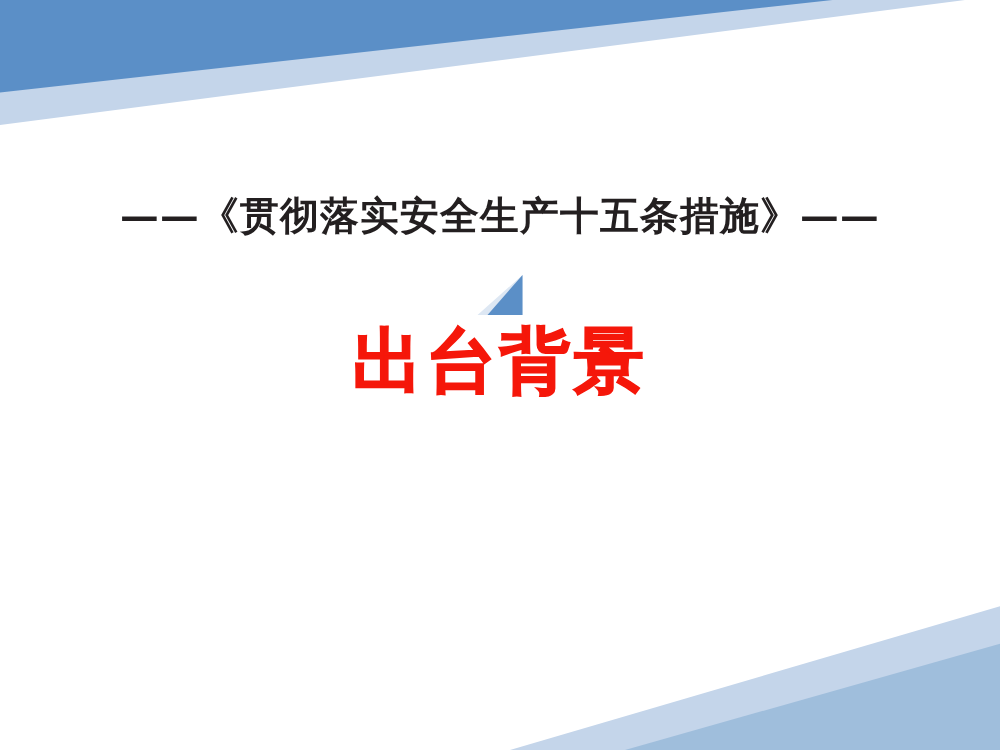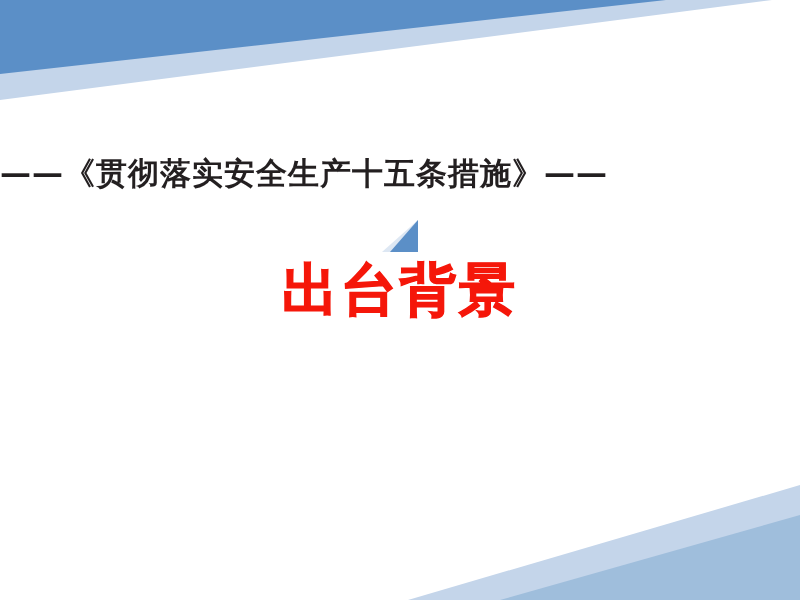--- a/index.html
+++ b/index.html
@@ -27,20 +27,21 @@
   #decor-top { top: 0; height: 120px; }
   #decor-bottom { bottom: 0; height: 130px; }
   #decor-top svg, #decor-bottom svg { display: block; }
 
   
   .heading-row {
     position: absolute;
     left: 0;
     top: 158px;
     width: 800px;
+    text-align: center;
     line-height: 1;
   }
   .heading-text {
     display: inline-block;
     font-family: "DejaVu Serif", "Liberation Serif", serif;
     font-weight: bold;
     font-size: 31px;
     letter-spacing: 1px;
     color: #231f20;
     white-space: nowrap;

